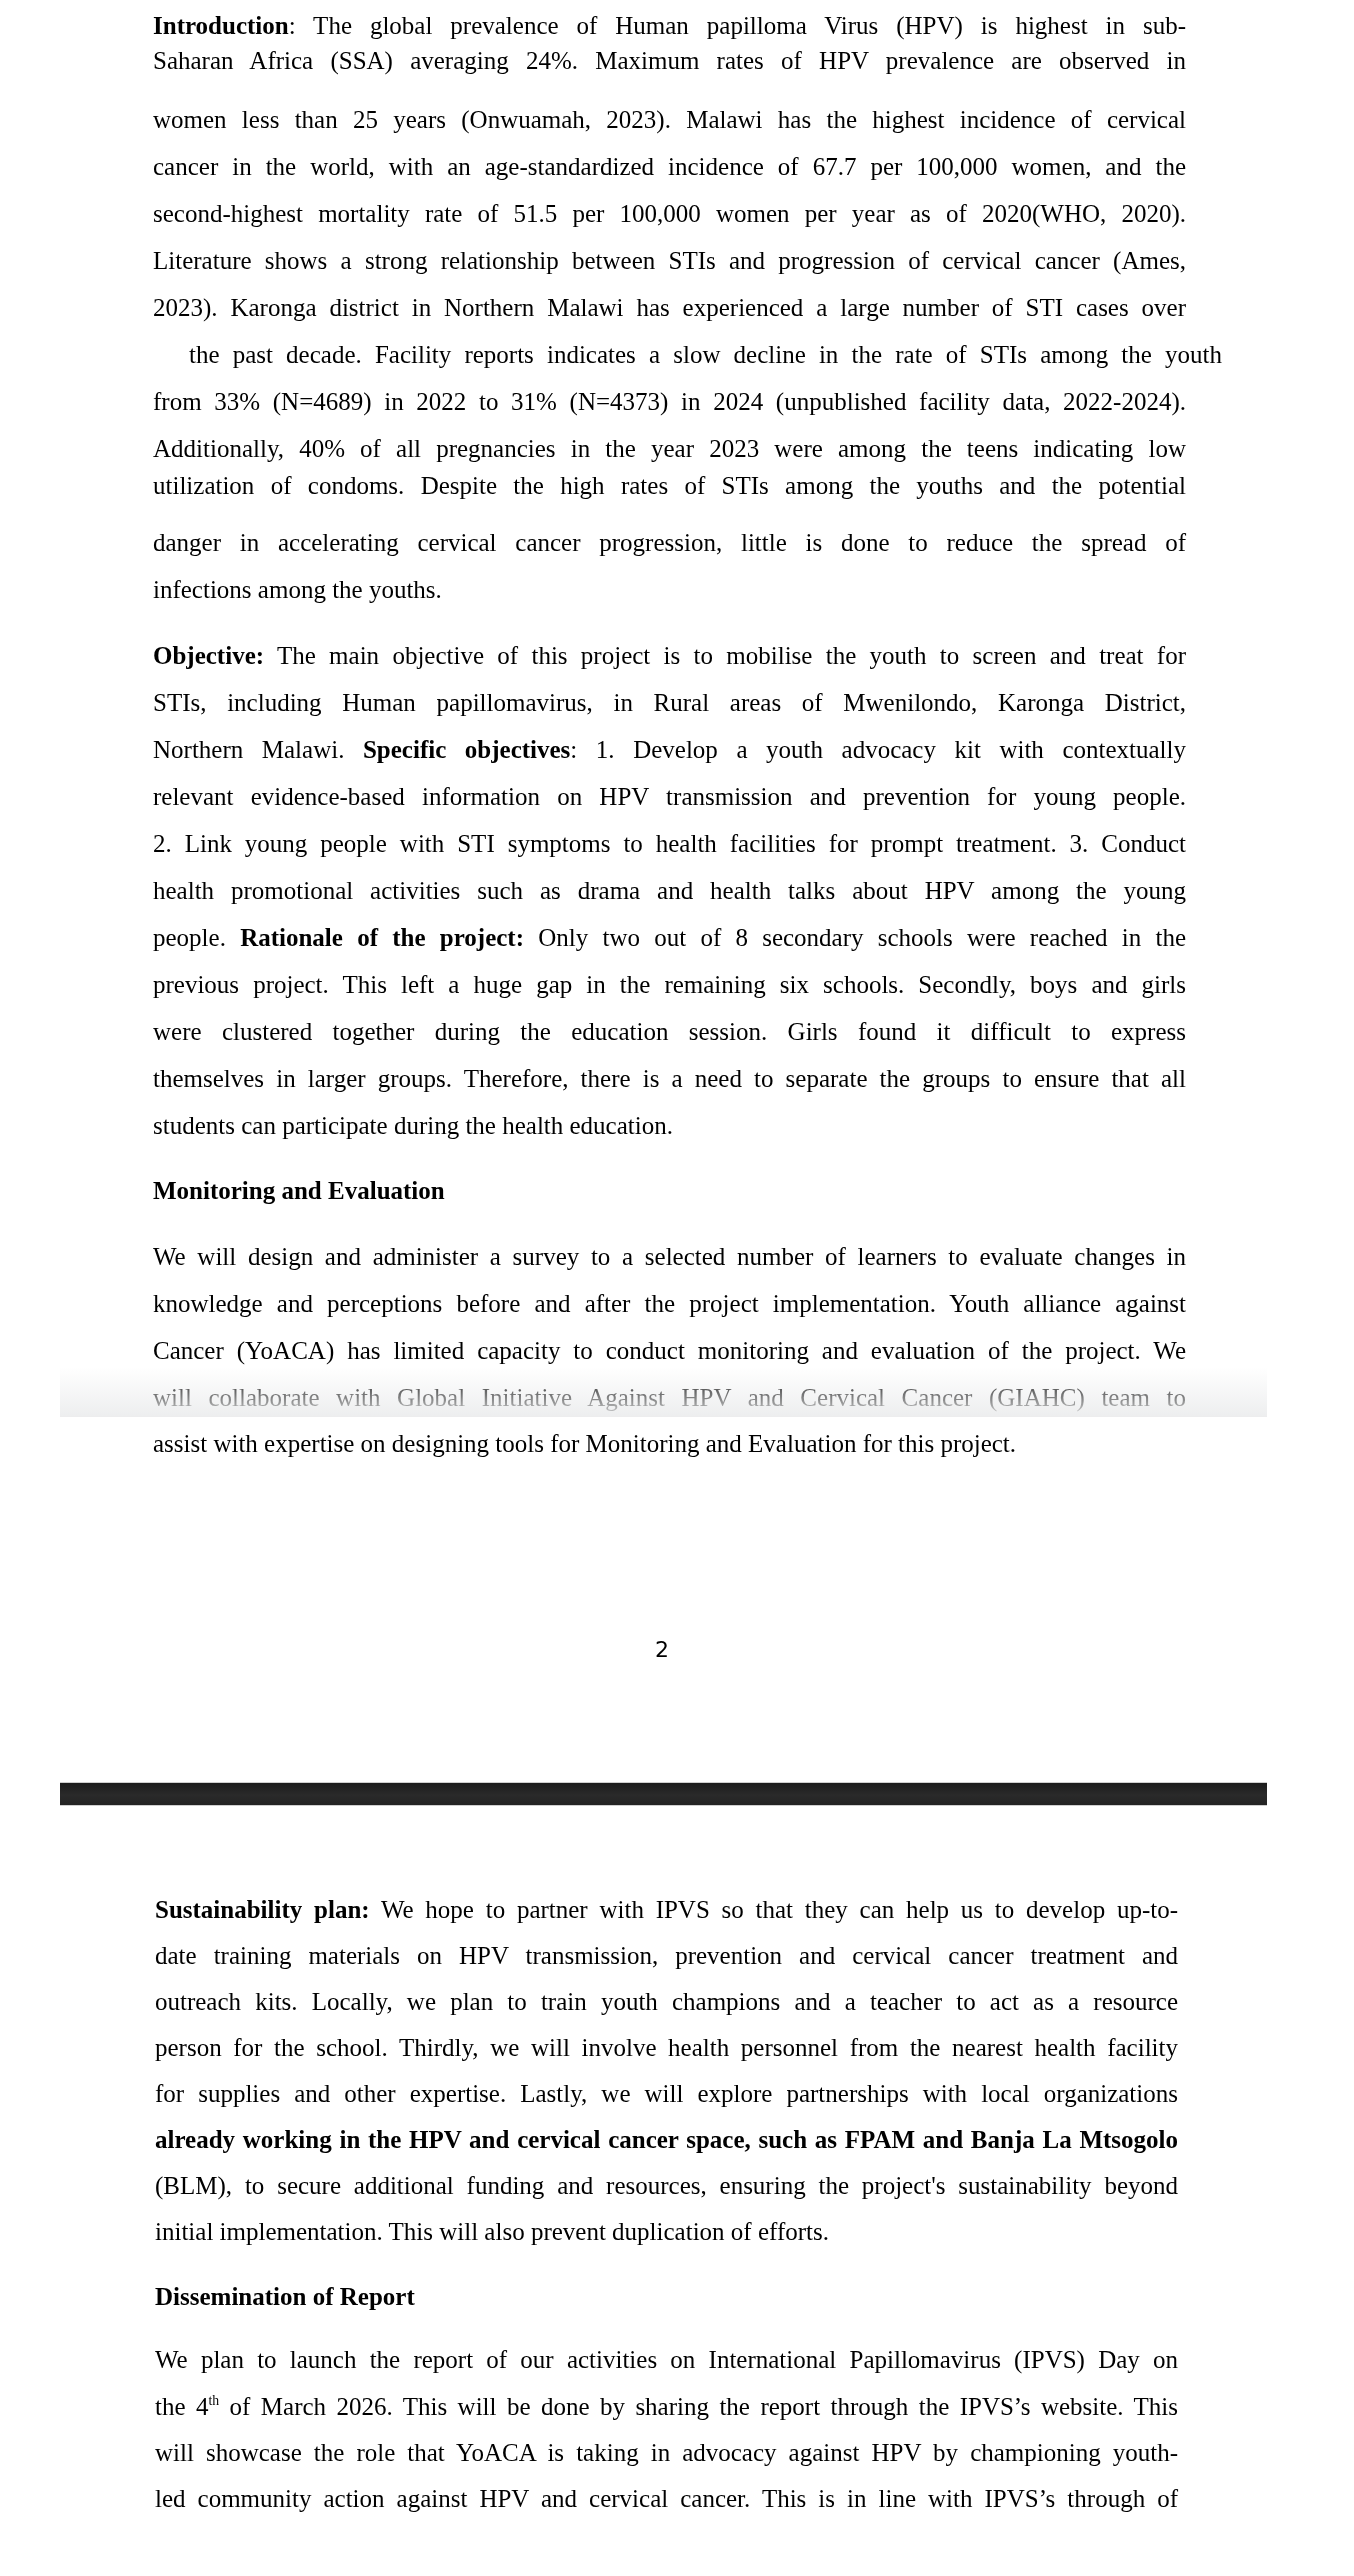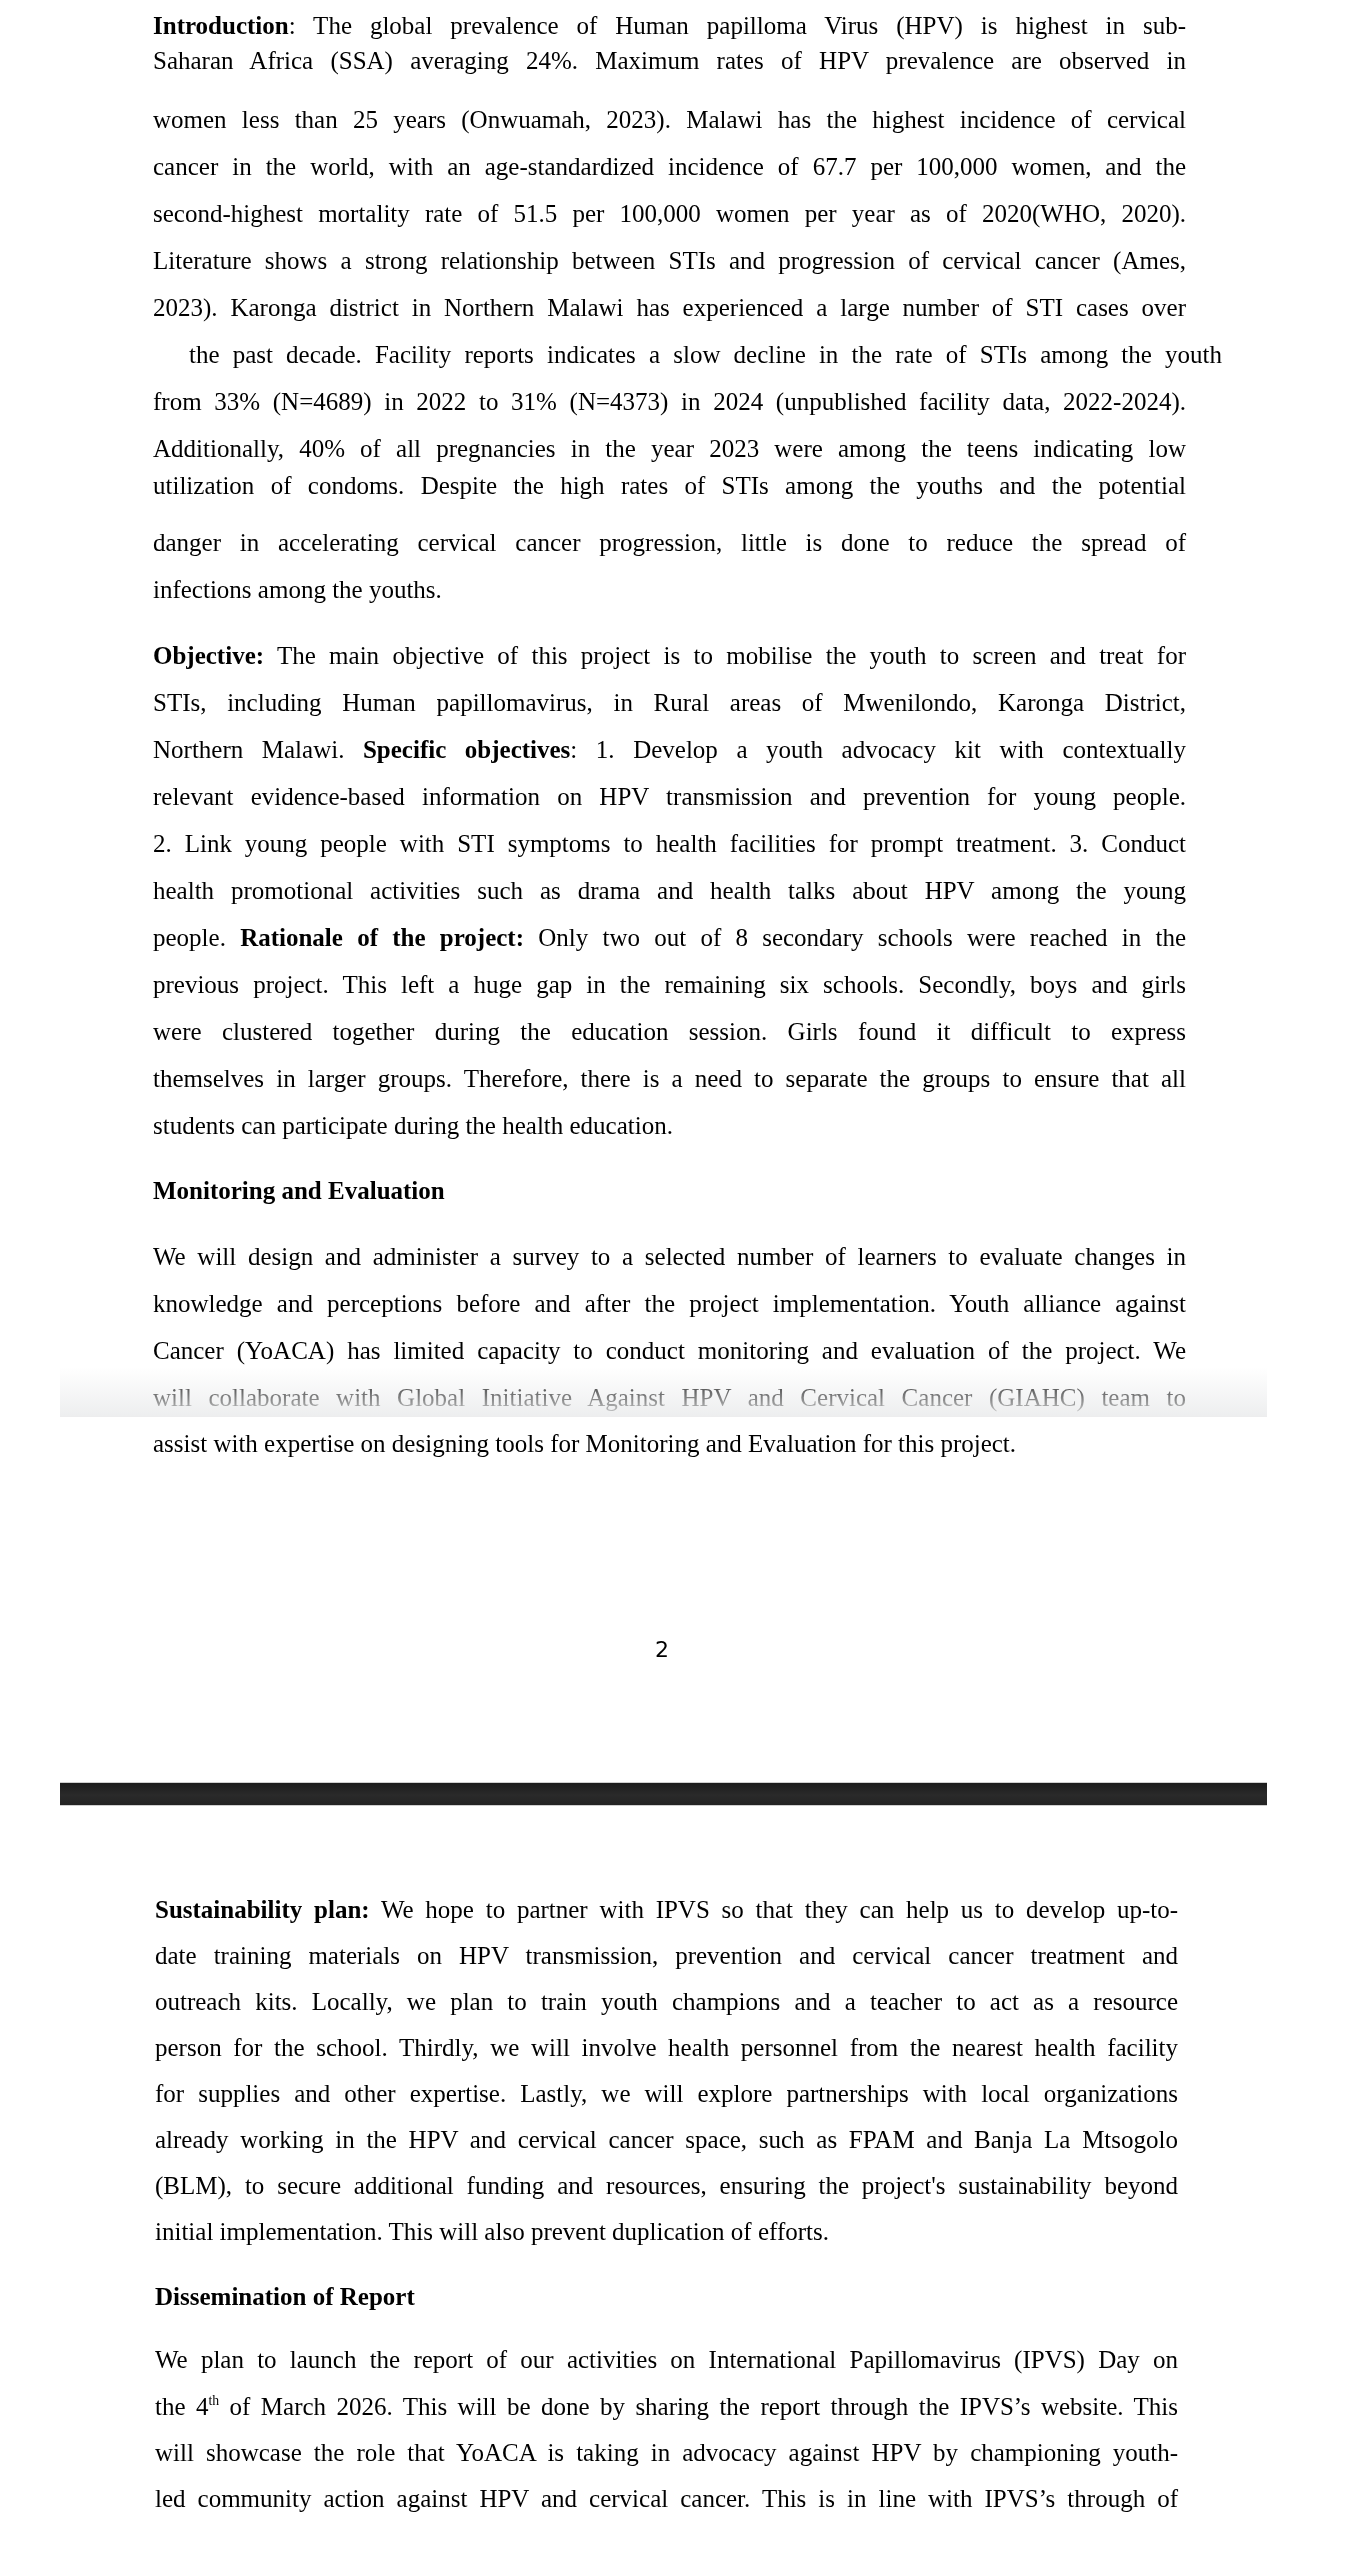--- a/index.html
+++ b/index.html
@@ -71,21 +71,21 @@
 
 <div class="page-break"></div>
 
 <div class="page p2">
   <div id="sustain">
       <div class="line j" style="top: 1893px;"><span class="b">Sustainability plan:</span><span> We hope to partner with IPVS so that they can help us to develop up-to-</span></div>
       <div class="line j" style="top: 1939px;"><span>date training materials on HPV transmission, prevention and cervical cancer treatment and</span></div>
       <div class="line j" style="top: 1985px;"><span>outreach kits. Locally, we plan to train youth champions and a teacher to act as a resource</span></div>
       <div class="line j" style="top: 2031px;"><span>person for the school. Thirdly, we will involve health personnel from the nearest health facility</span></div>
       <div class="line j" style="top: 2077px;"><span>for supplies and other expertise. Lastly, we will explore partnerships with local organizations</span></div>
-      <div class="line j" style="top: 2123px;"><span>already working in the HPV and cervical cancer space, such as FPAM and Banja La Mtsogolo</span></div>
+      <div class="line j" style="top: 2123px; font-weight: bold;"><span>already working in the HPV and cervical cancer space, such as FPAM and Banja La Mtsogolo</span></div>
       <div class="line j" style="top: 2169px;"><span>(BLM), to secure additional funding and resources, ensuring the project's sustainability beyond</span></div>
       <div class="line" style="top: 2215px;"><span>initial implementation. This will also prevent duplication of efforts.</span></div>
     </div>
   <div class="line heading" style="top:2280px;">Dissemination of Report</div>
   <div id="dissem">
       <div class="line j" style="top: 2343px;"><span>We plan to launch the report of our activities on International Papillomavirus (IPVS) Day on</span></div>
       <div class="line j" style="top: 2390px;"><span>the 4</span><sup>th</sup><span> of March 2026. This will be done by sharing the report through the IPVS’s website. This</span></div>
       <div class="line j" style="top: 2436px;"><span>will showcase the role that YoACA is taking in advocacy against HPV by championing youth-</span></div>
       <div class="line j" style="top: 2482px;"><span>led community action against HPV and cervical cancer. This is in line with IPVS’s through of</span></div>
       <div class="line" style="top: 2529px; margin-top: 44px;"><span>advocacy against HPV and awareness on HPV and the diseases it causes.</span></div>

